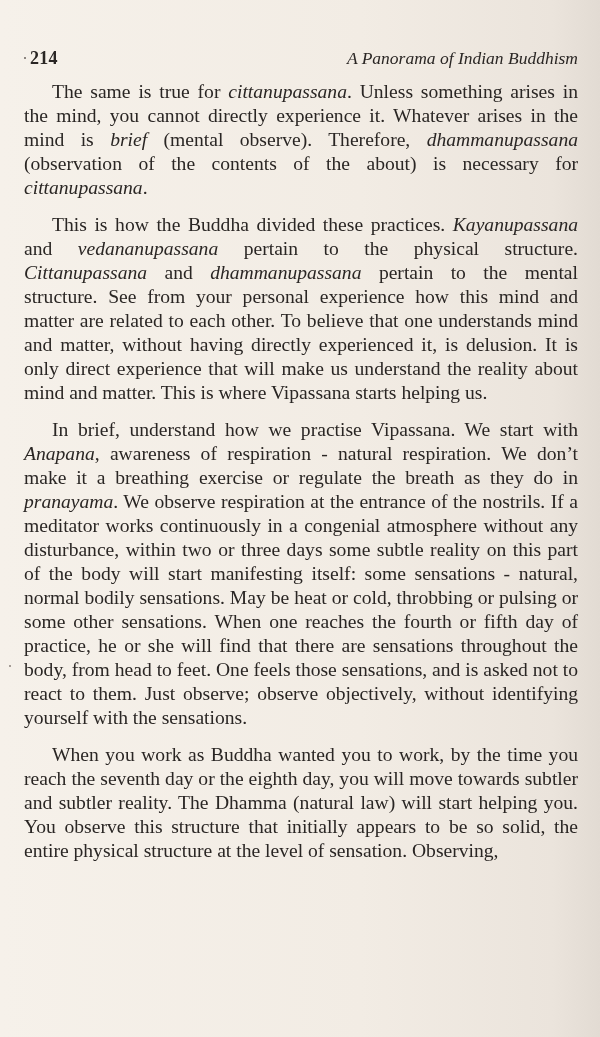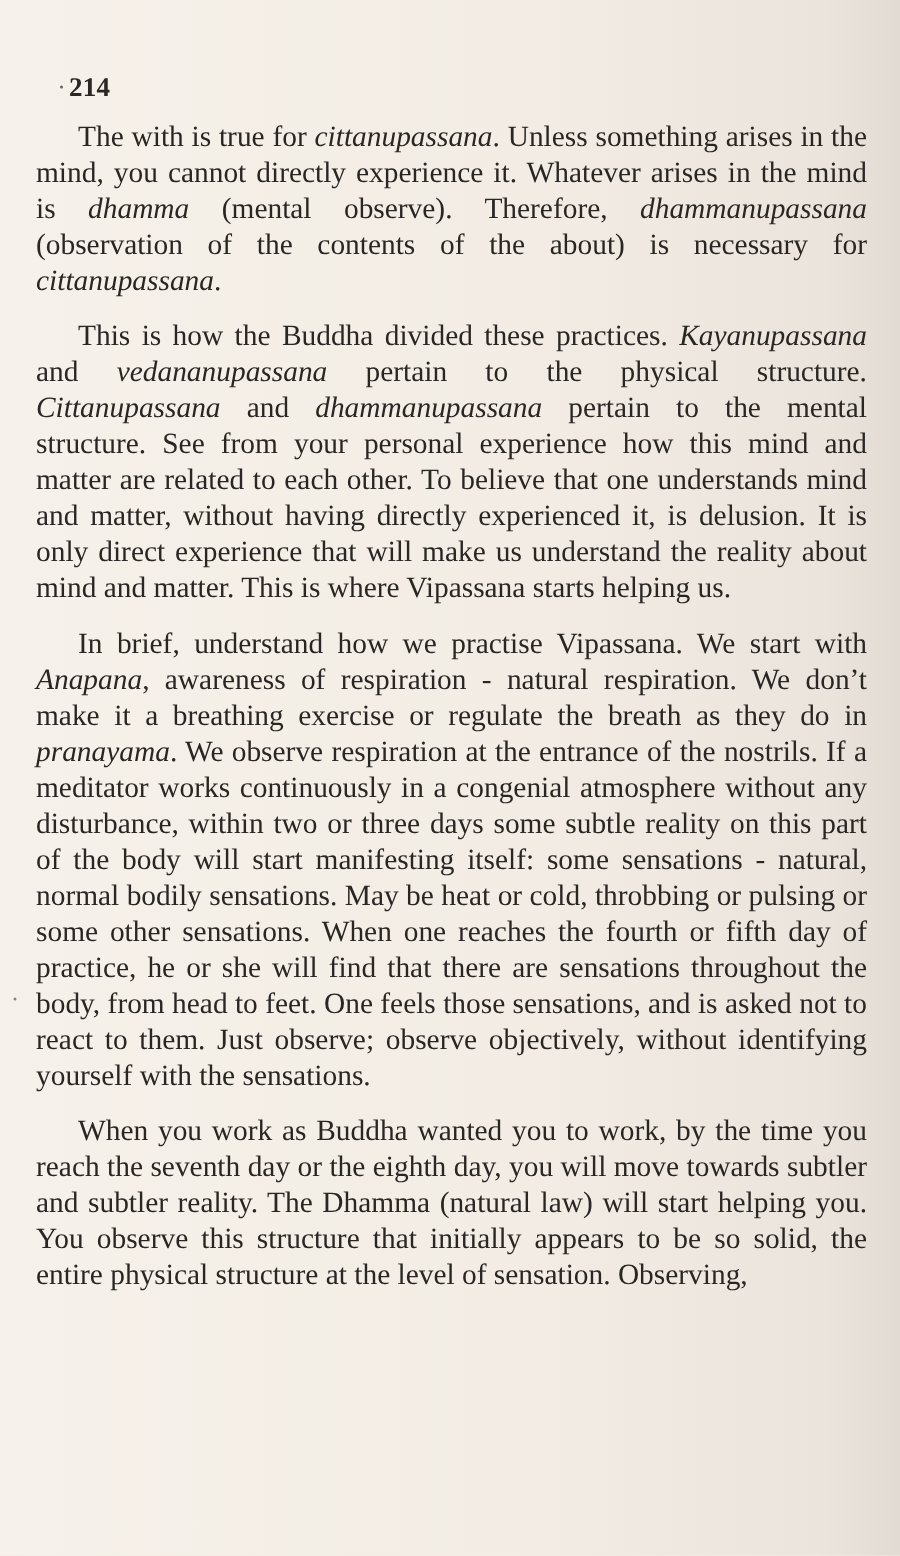--- a/index.html
+++ b/index.html
@@ -6,21 +6,21 @@
   body {
     width: 600px; height: 1037px; overflow: hidden;
     background: #f3ede6;
     background-image: linear-gradient(to right, #f6f1ea 0%, #f2ece4 60%, #ebe4dc 92%, #e2dbd3 100%);
     font-family: "Liberation Serif", "DejaVu Serif", serif;
     color: #2a2624;
     position: relative;
   }
   .page { position: absolute; left: 24px; top: 0; width: 554px; }
   .running-head {
-    position: absolute; top: 48px; left: 16px; width: 554px; height: 24px;
+    position: absolute; top: 48px; left: 0; width: 554px; height: 24px;
     display: flex; justify-content: space-between; align-items: baseline;
   }
   .folio { font-weight: bold; font-size: 18px; letter-spacing: 0.2px; margin-left: 6px; }
   .folio-dot { position: absolute; left: 0; top: 9px; width: 2px; height: 2px; background: #6a625c; border-radius: 1px; }
   .running-title { font-style: italic; font-size: 17.5px; }
   .body { position: absolute; top: 80px; left: 0; width: 554px; }
   .para {
     margin: 0 0 13px 0;
     font-size: 19.6px;
     line-height: 24px;
@@ -31,22 +31,23 @@
   .para i { }
   .margin-mark { position: absolute; left: 9px; top: 665px; width: 2px; height: 2px; background: #8a817a; border-radius: 1px; }
 </style>
 </head>
 <body>
 
 <div class="page">
   <div class="running-head">
     <span class="folio-dot"></span>
     <span class="folio">214</span>
+    <span class="running-title">A Panorama of Indian Buddhism</span>
   </div>
 
   <div class="body">
-    <p class="para"><span>The with is true for </span><i>cittanupassana</i><span>. Unless something arises in the mind, you cannot directly experience it. Whatever arises in the mind is </span><i>dhamma</i><span> (mental observe). Therefore, </span><i>dhammanupassana</i><span> (observation of the contents of the about) is necessary for </span><i>cittanupassana</i><span>.</span></p>
+    <p class="para"><span>The same is true for </span><i>cittanupassana</i><span>. Unless something arises in the mind, you cannot directly experience it. Whatever arises in the mind is </span><i>brief</i><span> (mental observe). Therefore, </span><i>dhammanupassana</i><span> (observation of the contents of the about) is necessary for </span><i>cittanupassana</i><span>.</span></p>
     <p class="para"><span>This is how the Buddha divided these practices. </span><i>Kayanupassana</i><span> and </span><i>vedananupassana</i><span> pertain to the physical structure. </span><i>Cittanupassana</i><span> and </span><i>dhammanupassana</i><span> pertain to the mental structure. See from your personal experience how this mind and matter are related to each other. To believe that one understands mind and matter, without having directly experienced it, is delusion. It is only direct experience that will make us understand the reality about mind and matter. This is where Vipassana starts helping us.</span></p>
     <p class="para"><span>In brief, understand how we practise Vipassana. We start with </span><i>Anapana</i><span>, awareness of respiration - natural respiration. We don’t make it a breathing exercise or regulate the breath as they do in </span><i>pranayama</i><span>. We observe respiration at the entrance of the nostrils. If a meditator works continuously in a congenial atmosphere without any disturbance, within two or three days some subtle reality on this part of the body will start manifesting itself: some sensations - natural, normal bodily sensations. May be heat or cold, throbbing or pulsing or some other sensations. When one reaches the fourth or fifth day of practice, he or she will find that there are sensations throughout the body, from head to feet. One feels those sensations, and is asked not to react to them. Just observe; observe objectively, without identifying yourself with the sensations.</span></p>
     <p class="para"><span>When you work as Buddha wanted you to work, by the time you reach the seventh day or the eighth day, you will move towards subtler and subtler reality. The Dhamma (natural law) will start helping you. You observe this structure that initially appears to be so solid, the entire physical structure at the level of sensation. Observing,</span></p>
   </div>
 </div>
 <span class="margin-mark"></span>
 
 </body></html>

